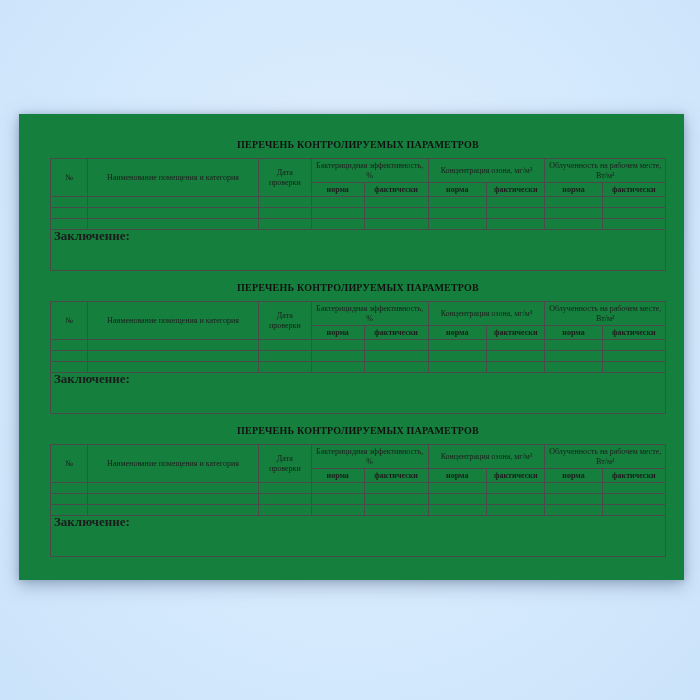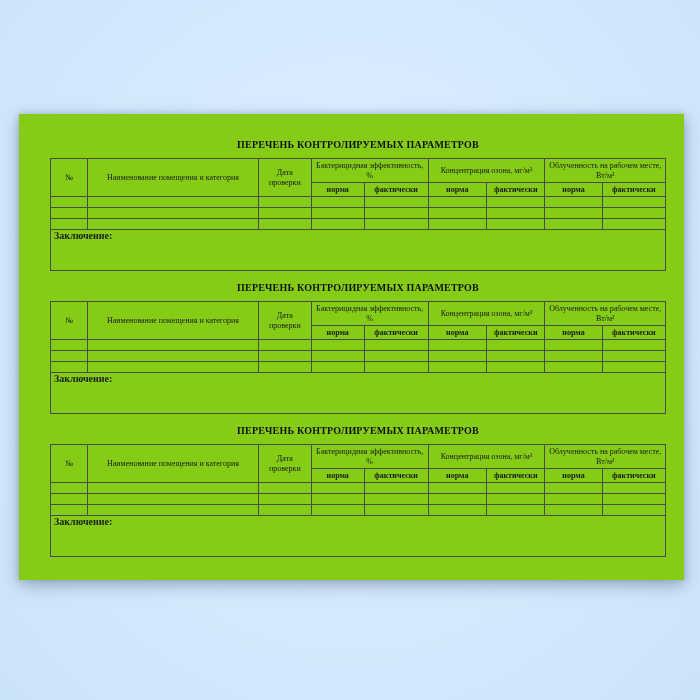--- a/index.html
+++ b/index.html
@@ -5,21 +5,21 @@
   * { box-sizing: border-box; }
   html, body { margin: 0; padding: 0; }
   body {
     width: 700px; height: 700px; overflow: hidden; position: relative;
     background: radial-gradient(ellipse at 50% 45%, #e6f1fe 0%, #d5eafd 55%, #cbe3fa 100%);
     font-family: "Liberation Serif", "DejaVu Serif", serif;
     color: #1c1c1c;
   }
   .paper {
     position: absolute; left: 19px; top: 114px; width: 665px; height: 466px;
-    background: #84cc16;
+    background: #15803d;
     padding: 25px 18px 0 31px;
     box-shadow: 0 5px 16px rgba(88,108,140,0.5), 0 0 6px rgba(88,108,140,0.3);
   }
   .block + .block { margin-top: 11px; }
   .block-title {
     margin: 0 0 7px 0;
     text-align: center;
     font-size: 10px; font-weight: bold; letter-spacing: 0.2px; line-height: 12px;
     color: #111;
   }
@@ -32,21 +32,21 @@
     padding: 1px 3px; text-align: center; vertical-align: middle;
     overflow: hidden;
   }
   tr.header-row-1 th { height: 24px; }
   tr.header-row-2 th { height: 14px; font-weight: bold; }
   tr.data-row td { height: 11px; padding: 0 2px; }
   td.conclusion-cell {
     height: 41px; text-align: left; vertical-align: top;
     padding: 1px 3px;
   }
-  .conclusion-label { font-weight: bold; font-size: 10px; margin-top: 9px; }
+  .conclusion-label { font-weight: bold; font-size: 13px; margin-top: 9px; }
   col.c-num   { width: 6.0%; }
   col.c-room  { width: 27.8%; }
   col.c-date  { width: 8.6%; }
   col.c-bn    { width: 8.6%; }
   col.c-bf    { width: 10.4%; }
   col.c-on    { width: 9.5%; }
   col.c-of    { width: 9.5%; }
   col.c-in    { width: 9.3%; }
   col.c-if    { width: 10.3%; }
 </style>

